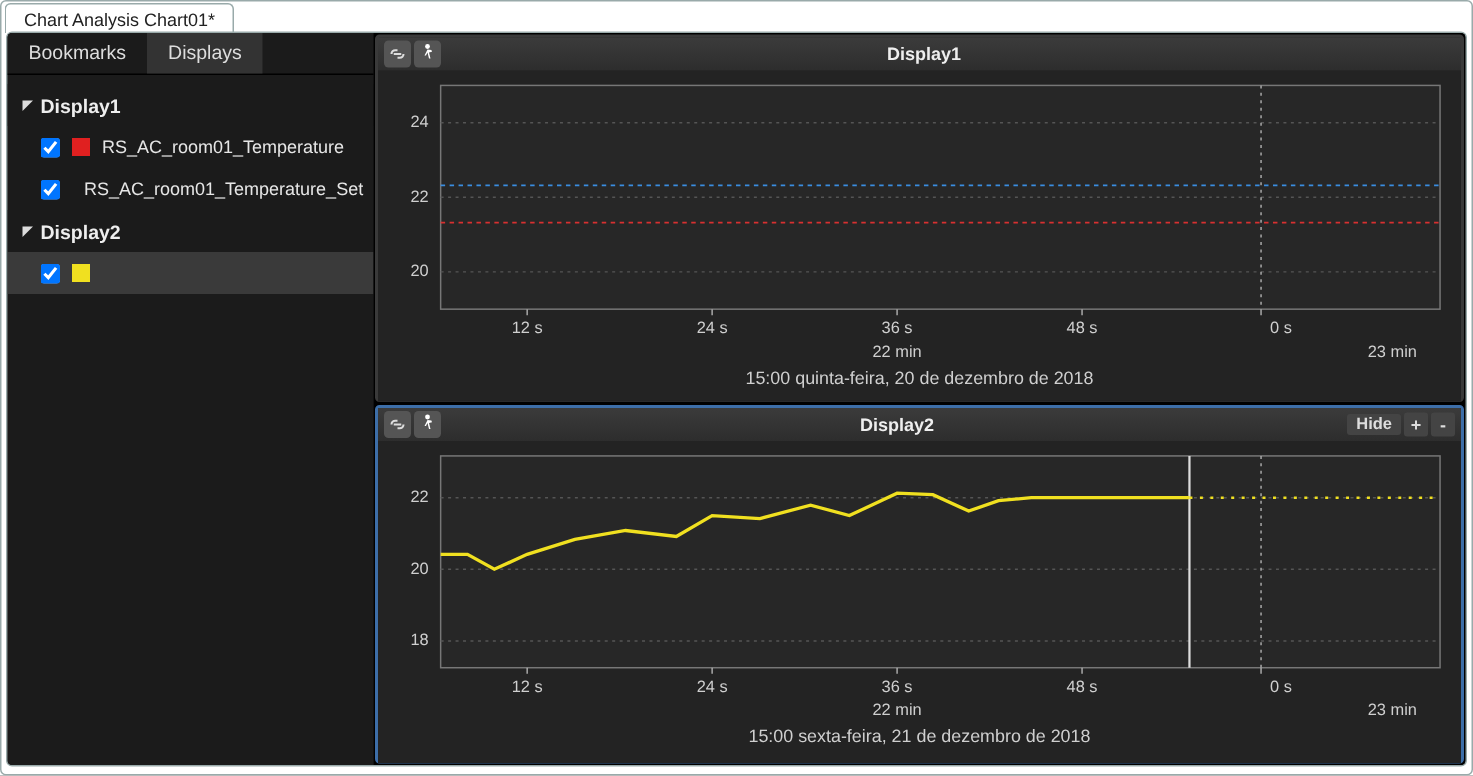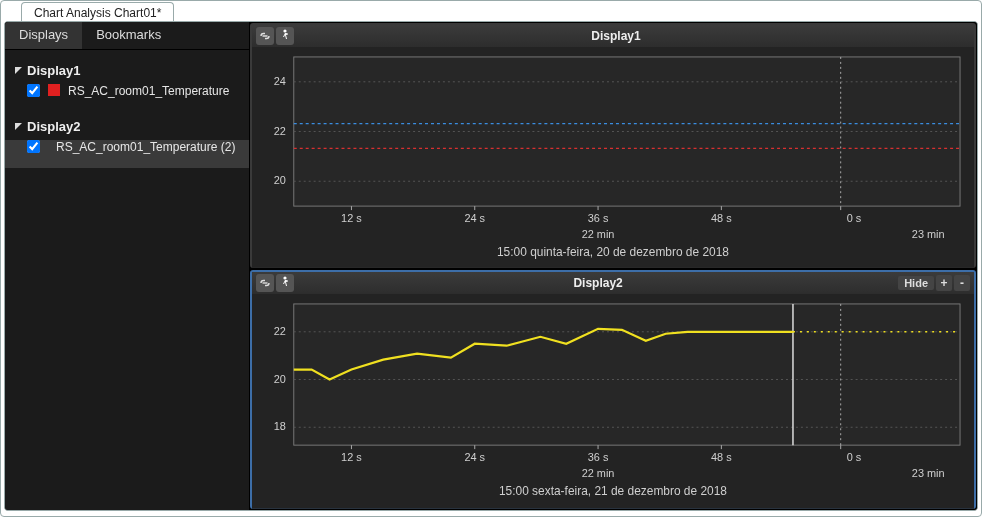--- a/index.html
+++ b/index.html
@@ -1,40 +1,40 @@
 <!DOCTYPE html>
 <html><head>
 <meta charset="utf-8">
 <style>
   * { box-sizing: border-box; margin: 0; padding: 0; }
   html, body { width: 982px; height: 517px; overflow: hidden; font-family: "Segoe UI", Arial, sans-serif; background: #fff; }
   .app {
     position: relative; width: 982px; height: 517px;
     border: 1px solid #9aa; border-radius: 4px; background: #fff;
   }
-  .tab-strip { height: 20px; padding-left: 20px; }
+  .tab-strip { height: 20px; padding-left: 2px; }
   .doc-tab {
     display: inline-flex; align-items: center; height: 20px;
     background: #fff; border: 1px solid #9aa; border-bottom: none;
     border-top-left-radius: 4px; border-top-right-radius: 4px;
     padding: 0 12px; font-size: 12px; color: #222; position: relative; top: 1px;
   }
   .content {
     position: absolute; left: 3px; right: 3px; top: 20px; bottom: 5px;
     border: 1px solid #9aa; border-radius: 4px; display: flex;
     background: #2a2a2a; overflow: hidden;
   }
   .sidebar { width: 244px; background: #1b1b1b; display: flex; flex-direction: column; font-size: 13px; color: #ddd; }
   .side-tabs { display: flex; height: 28px; background: #1b1b1b; border-bottom: 1px solid #000; }
   .side-tab { padding: 5px 14px; color: #ddd; background: #333; font-size: 13px; cursor: pointer; }
   .side-tab.inactive { background: transparent; color: #ddd; }
   .tree { padding: 6px 0 0 0; }
   .tree-group { display: flex; align-items: center; height: 28px; padding: 0 8px; background: #1b1b1b; color: #eee; font-weight: 600; font-size: 13px; cursor: pointer; }
   .tree-caret { width: 10px; height: 10px; margin-right: 4px; display: inline-flex; align-items: center; justify-content: center; }
-  .tree-item { display: flex; height: 28px; padding: 0 19px 0 22px; color: #e6e6e6; font-size: 12px; cursor: pointer; white-space: nowrap; overflow: hidden; }
+  .tree-item { display: flex; align-items: center; height: 28px; padding: 0 19px 0 22px; color: #e6e6e6; font-size: 12px; cursor: pointer; white-space: nowrap; overflow: hidden; }
   .tree-item input[type=checkbox] { margin-right: 8px; width: 13px; height: 13px; cursor: pointer; }
   .tree-item.selected { background: #3a3a3a; }
   .swatch { width: 12px; height: 12px; margin-right: 8px; display: inline-block; }
   .charts { flex: 1; background: #000; display: flex; flex-direction: column; overflow: hidden; }
   .chart-panel { border: 2px solid #3a3a3a; margin: 1px 1px; background: #232323; display: flex; flex-direction: column; border-radius: 3px; }
   .chart-panel.active { border-color: #3d6ea8; }
   .chart-header { height: 22px; background: linear-gradient(#3b3b3b,#2d2d2d); display: flex; align-items: center; color: #eee; font-size: 12px; font-weight: 600; }
   .toolbar-icons { display: flex; align-items: center; gap: 2px; padding: 0 4px; }
   .hicon { width: 18px; height: 18px; display: inline-flex; align-items: center; justify-content: center; background: #555; border-radius: 3px; }
   .chart-title { flex: 1; text-align: center; }
@@ -53,49 +53,53 @@
 <body>
 
 <div class="app">
   <div class="tab-strip">
     <div class="doc-tab">Chart Analysis Chart01*</div>
   </div>
   <div class="content">
 
     <div class="sidebar">
       <div class="side-tabs">
+        <div class="side-tab inactive">Bookmarks</div>
         <div class="side-tab">Displays</div>
-        <div class="side-tab inactive">Bookmarks</div>
       </div>
       <div class="tree" id="tree">
           <div class="tree-group">
             <span class="tree-caret">
               <svg width="9" height="9" viewBox="0 0 9 9">
                 <path d="M1 1 L8 1 L1 8 Z" fill="#ddd"></path>
               </svg>
             </span>
             <span>Display1</span>
           </div>
           <div class="tree-item">
             <input type="checkbox" checked="" style="">
             <span class="swatch" style="background: rgb(224, 32, 32);"></span>
             <span>RS_AC_room01_Temperature</span>
           </div>
+          <div class="tree-item">
+            <input type="checkbox" checked="" style="">
+            <span class="swatch" style="background: rgb(58, 141, 224);"></span>
+            <span>RS_AC_room01_Temperature_Set</span>
+          </div>
           <div class="tree-group">
             <span class="tree-caret">
               <svg width="9" height="9" viewBox="0 0 9 9">
                 <path d="M1 1 L8 1 L1 8 Z" fill="#ddd"></path>
               </svg>
             </span>
             <span>Display2</span>
           </div>
           <div class="tree-item selected">
             <input type="checkbox" checked="" style="">
             <span class="swatch" style="background: rgb(240, 224, 32);"></span>
-            <span>RS_AC_room01_Temperature (2)</span>
           </div>
         </div>
     </div>
 
     <div class="charts">
 
       <div class="chart-panel" style="height: 245px;">
         <div class="chart-header">
           <div class="toolbar-icons">
             <span class="hicon" title="link">

